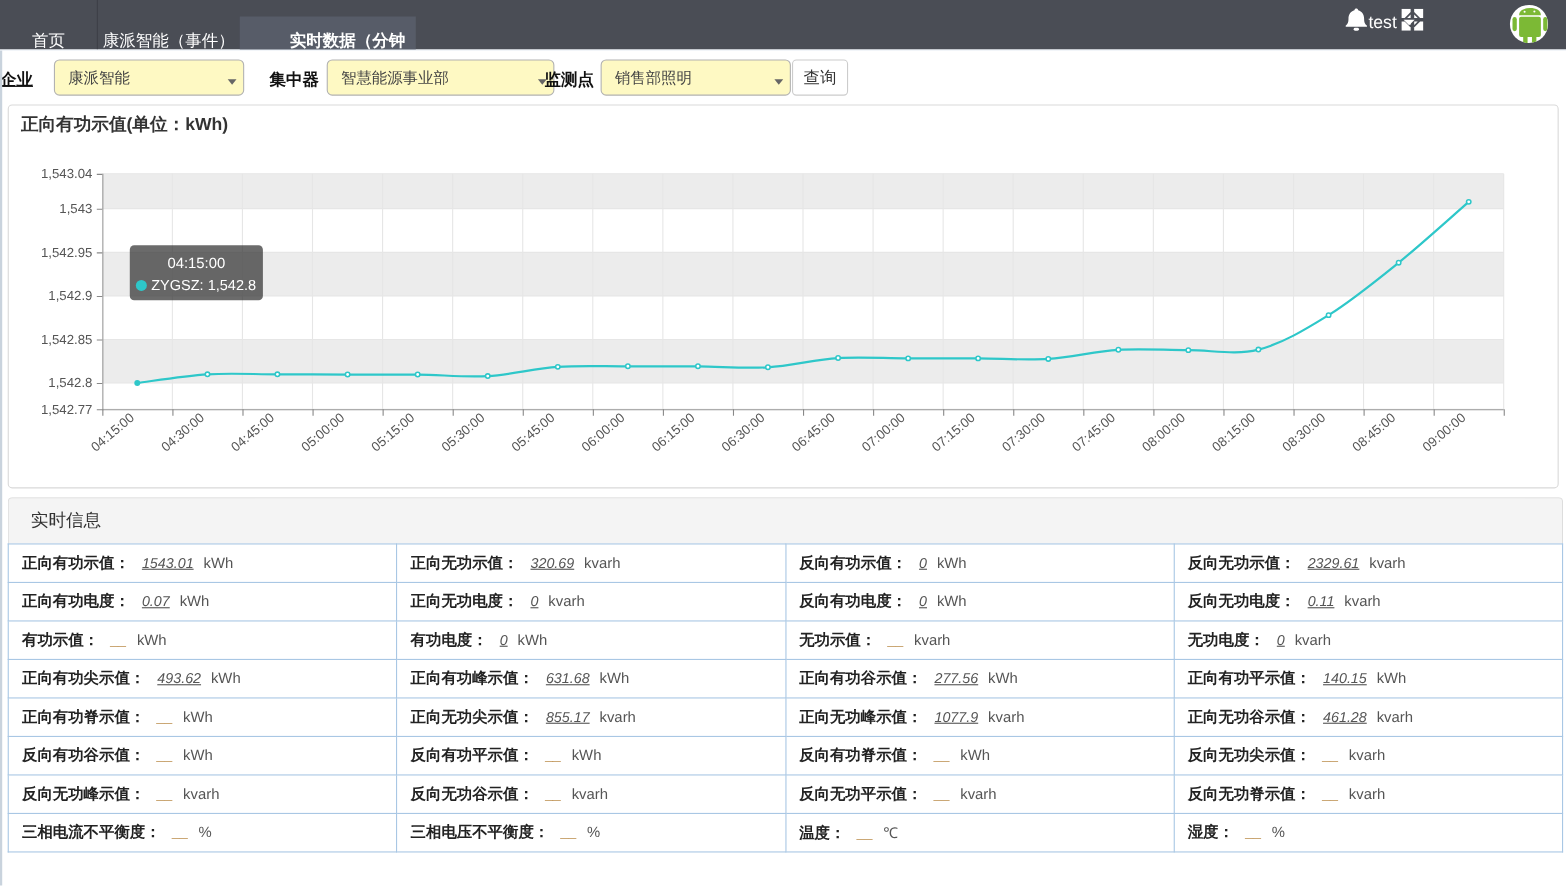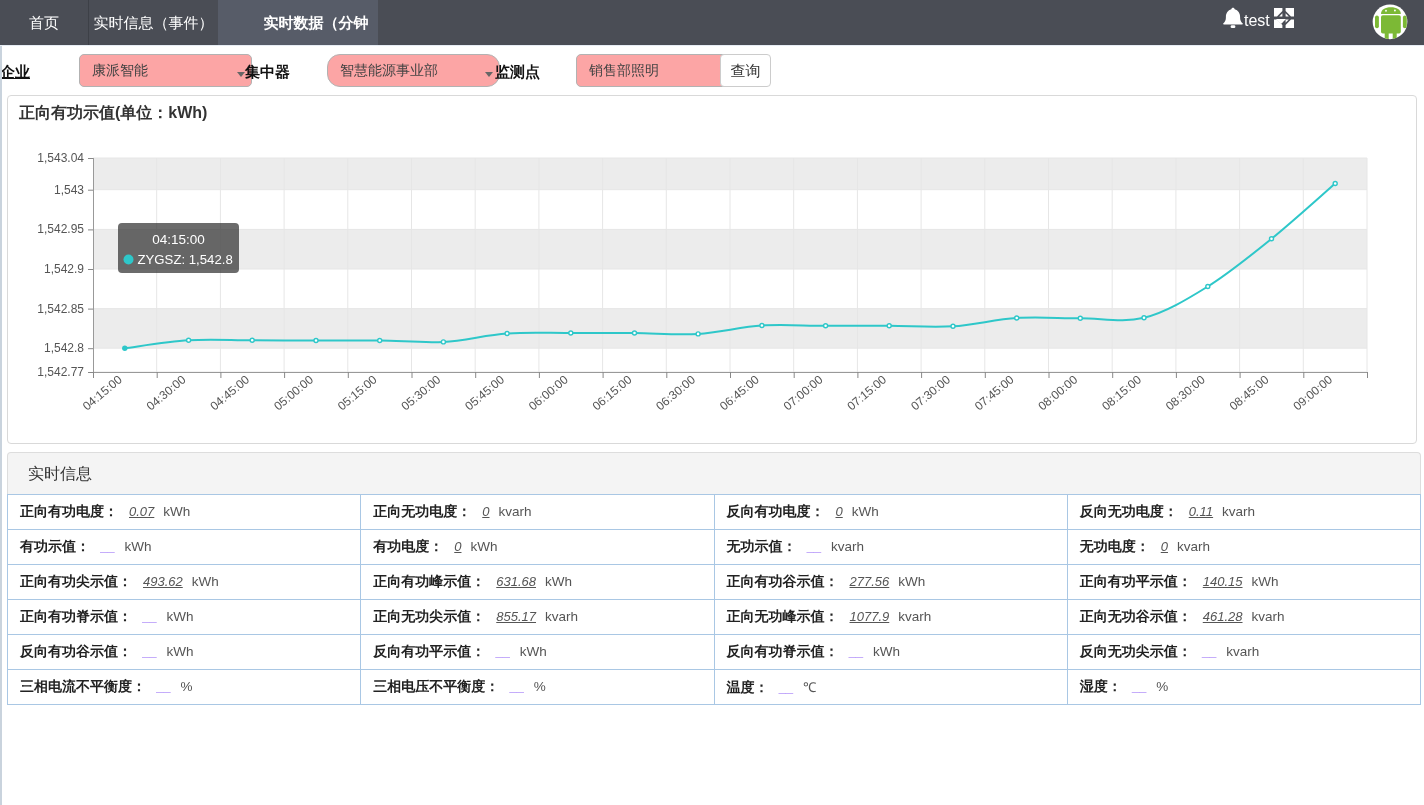--- a/index.html
+++ b/index.html
@@ -1,54 +1,54 @@
 <!DOCTYPE html>
 <html><head><meta charset="utf-8">
 <style>
 *{box-sizing:border-box;margin:0;padding:0;}
 html,body{width:1424px;height:805px;overflow:hidden;background:#fff;
   font-family:"Liberation Sans",sans-serif;}
 
 .nav{position:absolute;left:0;top:0;width:1424px;height:45px;background:#4a4d55;}
-.nav .tab{position:absolute;top:0;height:45px;line-height:45px;color:#fff;font-size:15px;text-align:center;}
+.nav .tab{position:absolute;top:15px;height:45px;line-height:45px;color:#fff;font-size:15px;text-align:center;}
 .t1{left:0;width:88px;}
 .sep{position:absolute;left:88px;top:0;width:1px;height:45px;background:#3d4047;}
 .t2{left:89px;width:129px;}
 .t3{left:218px;width:160px;background:#575c68;font-weight:bold;padding-left:36px;}
 .bell{position:absolute;left:1223px;top:7px;}
 .fullsc{position:absolute;left:1274px;top:8px;}
 .uname{position:absolute;left:1244px;top:0;height:45px;line-height:41px;color:#fff;font-size:16px;}
 .caret{display:inline-block;margin-left:6px;vertical-align:middle;width:0;height:0;border-left:5px solid transparent;border-right:5px solid transparent;border-top:5px solid #fff;}
 .avatar{position:absolute;left:1372px;top:3.5px;}
 .navshadow{position:absolute;left:0;top:45px;width:1424px;height:4px;background:linear-gradient(#e4ebf3,#fdfdfe);}
 
 .content{position:absolute;left:0;top:46px;width:1424px;height:759px;background:#fff;}
 .leftstrip{position:absolute;left:0;top:46px;width:2px;height:759px;background:#c9d3dd;z-index:9;}
 
 .fl{position:absolute;font-weight:bold;font-size:15px;color:#111;top:17px;}
-.sel{position:absolute;top:8px;height:33px;border:1px solid #b2b2b2;border-radius:5px;background:#fca5a5;font-size:14px;color:#444;line-height:31px;padding-left:12px;margin-left:30px;}
+.sel{position:absolute;top:8px;height:33px;border:1px solid #b2b2b2;border-radius:5px;background:#fef9c3;font-size:14px;color:#444;line-height:31px;padding-left:12px;}
 .sel .arr{position:absolute;right:6px;top:17px;width:0;height:0;border-left:4.5px solid transparent;border-right:4.5px solid transparent;border-top:5px solid #666;}
 .btn{position:absolute;left:720px;top:8px;width:51px;height:33px;border:1px solid #ccc;border-radius:4px;background:#fff;font-size:15px;color:#333;text-align:center;line-height:31px;}
 
 .chartpanel{position:absolute;left:7px;top:49px;width:1410px;height:349px;border:1px solid #d9d9d9;border-radius:4px;background:#fff;}
 .ctitle{position:absolute;left:11px;top:7px;font-size:16px;font-weight:bold;color:#333;}
 
 .infohead{position:absolute;left:7px;top:406px;width:1414px;height:42px;background:#f4f4f4;border:1px solid #ddd;border-bottom:none;border-radius:4px 4px 0 0;font-size:16px;color:#333;line-height:42px;padding-left:20px;}
 .tbl{position:absolute;left:7px;top:448px;width:1414px;border-collapse:collapse;table-layout:fixed;}
 .tbl td{width:25%;height:35px;border:1px solid #a9c7e4;font-size:14px;color:#555;padding-left:12px;vertical-align:middle;white-space:nowrap;}
 .tbl b{color:#222;font-weight:bold;}
 .tbl i.v{font-style:italic;text-decoration:underline;margin-left:11px;color:#555;font-size:13px;}
-.tbl i.nv{font-style:italic;margin-left:11px;color:#8b5cf6;font-size:13px;}
+.tbl i.nv{font-style:italic;margin-left:11px;color:#a16207;font-size:13px;}
 .tbl .u{margin-left:9px;color:#555;font-size:13.5px;}
 </style></head>
 <body>
 <div class="nav">
   <div class="tab t1">首页</div>
     <div class="sep"></div>
-  <div class="tab t2">实时信息（事件）</div>
+  <div class="tab t2">康派智能（事件）</div>
   <div class="tab t3">实时数据（分钟级）</div>
   <svg class="bell" width="20" height="24" viewBox="0 0 20 24">
     <path fill="#fff" d="M10 0.8 C10.9 0.8 11.6 1.4 11.7 2.3 C15.1 3.3 17.1 6.3 17.1 10 C17.1 14.2 18.6 15.4 19.6 16.2 C20.1 16.6 19.8 17.4 19.1 17.4 L0.9 17.4 C0.2 17.4 -0.1 16.6 0.4 16.2 C1.4 15.4 2.9 14.2 2.9 10 C2.9 6.3 4.9 3.3 8.3 2.3 C8.4 1.4 9.1 0.8 10 0.8 Z"></path>
     <rect x="7.6" y="18.3" width="4.8" height="2.7" rx="1.35" fill="#fff"></rect>
   </svg>
   <svg class="fullsc" width="20" height="20" viewBox="0 0 20 20">
     <g fill="#fff">
       <path d="M0 0 H8.4 V3.0 L3.0 8.4 H0 Z"></path>
         <path d="M8.4 5.2 V8.4 H5.2 Z"></path>
       <path d="M20 0 H11.6 V3.0 L17.0 8.4 H20 Z"></path>
@@ -76,21 +76,21 @@
     <circle cx="14" cy="6.7" r="0.95" fill="#fff"></circle>
     <circle cx="22.9" cy="6.5" r="0.95" fill="#fff"></circle>
   </svg>
 </div>
 <div class="navshadow"></div>
 <div class="leftstrip"></div>
 <div class="content">
   <div class="fl" style="left:0;text-decoration:underline;">企业</div>
   <div class="sel" style="left:49px;width:173px;">康派智能<span class="arr"></span></div>
   <div class="fl" style="left:245px;">集中器</div>
-  <div class="sel" style="left:297px;width:173px;border-radius:13px;">智慧能源事业部<span class="arr"></span></div>
+  <div class="sel" style="left:297px;width:207px;">智慧能源事业部<span class="arr"></span></div>
   <div class="fl" style="left:495px;">监测点</div>
   <div class="sel" style="left:546px;width:173px;">销售部照明<span class="arr"></span></div>
   <div class="btn">查询</div>
   <div class="chartpanel">
     <div class="ctitle">正向有功示值(单位：kWh)</div>
     <svg width="1408" height="347" viewBox="0 0 1408 347" style="position:absolute;left:0;top:0;" font-family="&quot;Liberation Sans&quot;,sans-serif">
 <rect x="85.0" y="62.0" width="1274.0" height="31.7" fill="#ececec"></rect>
 <rect x="85.0" y="133.4" width="1274.0" height="39.6" fill="#ececec"></rect>
 <rect x="85.0" y="212.6" width="1274.0" height="39.6" fill="#ececec"></rect>
 <line x1="85.0" y1="62.0" x2="1359.0" y2="62.0" stroke="#e6e6e6" stroke-width="1"></line>
@@ -202,20 +202,26 @@
           <rect x="110" y="127" width="121" height="50" rx="4" fill="rgba(50,50,50,0.72)"></rect>
           <text x="170.5" y="148" text-anchor="middle" font-size="13.5" fill="#fff">04:15:00</text>
           <circle cx="120.5" cy="163.5" r="5" fill="#2ec7c9"></circle>
           <text x="129.5" y="168" font-size="13.2" fill="#fff">ZYGSZ: 1,542.8</text>
         </g>
     </svg>
   </div>
   <div class="infohead">实时信息</div>
   <table class="tbl">
 <tbody>
+        <tr>
+          <td><b>正向有功示值：</b><i class="v">1543.01</i><span class="u">kWh</span></td>
+          <td><b>正向无功示值：</b><i class="v">320.69</i><span class="u">kvarh</span></td>
+          <td><b>反向有功示值：</b><i class="v">0</i><span class="u">kWh</span></td>
+          <td><b>反向无功示值：</b><i class="v">2329.61</i><span class="u">kvarh</span></td>
+        </tr>
 <tr>
           <td><b>正向有功电度：</b><i class="v">0.07</i><span class="u">kWh</span></td>
           <td><b>正向无功电度：</b><i class="v">0</i><span class="u">kvarh</span></td>
           <td><b>反向有功电度：</b><i class="v">0</i><span class="u">kWh</span></td>
           <td><b>反向无功电度：</b><i class="v">0.11</i><span class="u">kvarh</span></td>
         </tr>
 <tr>
           <td><b>有功示值：</b><i class="nv">__</i><span class="u">kWh</span></td>
           <td><b>有功电度：</b><i class="v">0</i><span class="u">kWh</span></td>
           <td><b>无功示值：</b><i class="nv">__</i><span class="u">kvarh</span></td>
@@ -233,20 +239,26 @@
           <td><b>正向无功峰示值：</b><i class="v">1077.9</i><span class="u">kvarh</span></td>
           <td><b>正向无功谷示值：</b><i class="v">461.28</i><span class="u">kvarh</span></td>
         </tr>
 <tr>
           <td><b>反向有功谷示值：</b><i class="nv">__</i><span class="u">kWh</span></td>
           <td><b>反向有功平示值：</b><i class="nv">__</i><span class="u">kWh</span></td>
           <td><b>反向有功脊示值：</b><i class="nv">__</i><span class="u">kWh</span></td>
           <td><b>反向无功尖示值：</b><i class="nv">__</i><span class="u">kvarh</span></td>
         </tr>
 <tr>
+          <td><b>反向无功峰示值：</b><i class="nv">__</i><span class="u">kvarh</span></td>
+          <td><b>反向无功谷示值：</b><i class="nv">__</i><span class="u">kvarh</span></td>
+          <td><b>反向无功平示值：</b><i class="nv">__</i><span class="u">kvarh</span></td>
+          <td><b>反向无功脊示值：</b><i class="nv">__</i><span class="u">kvarh</span></td>
+        </tr>
+<tr>
           <td><b>三相电流不平衡度：</b><i class="nv">__</i><span class="u">%</span></td>
           <td><b>三相电压不平衡度：</b><i class="nv">__</i><span class="u">%</span></td>
           <td><b>温度：</b><i class="nv">__</i><span class="u">℃</span></td>
           <td><b>湿度：</b><i class="nv">__</i><span class="u">%</span></td>
         </tr>
   </tbody>
     </table>
 </div>
 
 </body></html>

